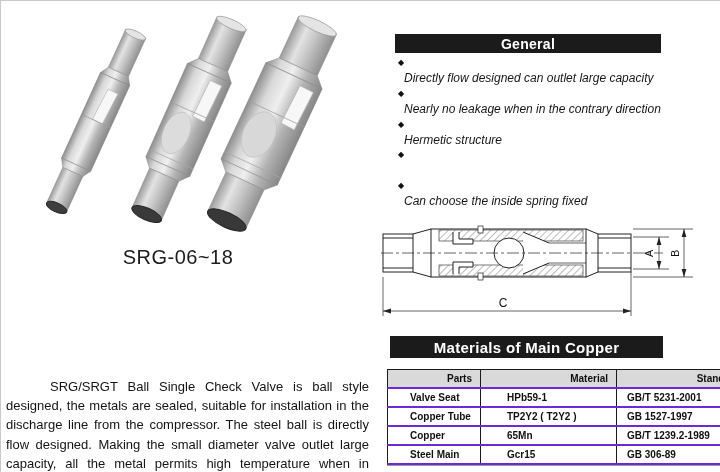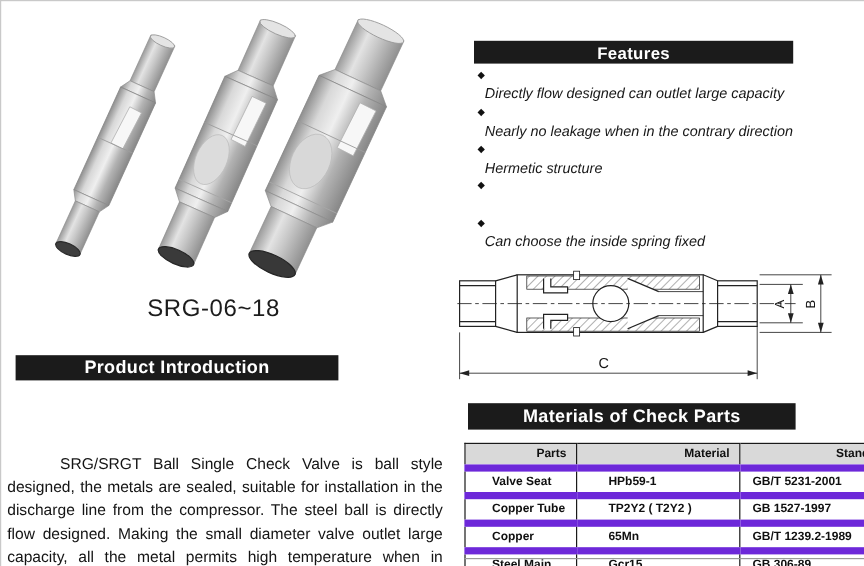--- a/index.html
+++ b/index.html
@@ -28,21 +28,21 @@
   .intro-text{
     left:5px;top:376px;width:363px;font-size:13px;line-height:19.2px;
     text-align:justify;text-indent:44px;color:#141414;margin:0;
   }
   
   .mat-table{
     left:386px;top:368px;width:334px;border-collapse:collapse;table-layout:fixed;
     font-size:10px;color:#101010;
   }
   .mat-table th,.mat-table td{
-    border-top:1px solid #1a1a1a;border-bottom:6px solid #6d28d9;
+    border-top:1px solid #1a1a1a;border-bottom:2px solid #6d28d9;
     height:17px;padding:0 8px 0 0;overflow:hidden;white-space:nowrap;
   }
   .mat-table th{background:#d9d9d9;font-weight:bold;text-align:right;}
   .mat-table td{text-align:left;font-weight:bold;}
   .mat-table .c0{width:84px;border-left:1px solid #1a1a1a;}
   .mat-table .c1{width:127px;border-left:1px solid #1a1a1a;}
   .mat-table .c2{width:123px;border-left:1px solid #1a1a1a;}
   .mat-table td.c0{padding-left:22px;}
   .mat-table td.c1{padding-left:26px;}
   .mat-table td.c2{padding-left:10px;}
@@ -108,21 +108,21 @@
       <rect x="8" y="-46" width="15" height="42" fill="#f7f7f7" stroke="#b0b0b0" stroke-width="0.6" transform="rotate(2)"></rect>
       <ellipse cx="-7" cy="16" rx="16" ry="24" fill="#d8d8d8" stroke="#bdbdbd" stroke-width="0.6"></ellipse>
       <line x1="-31" y1="-10" x2="31" y2="-10" stroke="#9d9d9d" stroke-width="0.7"></line>
       <line x1="-31" y1="46" x2="31" y2="46" stroke="#a6a6a6" stroke-width="0.7"></line>
     </g>
   </svg>
 
   <div class="abs caption">SRG-06~18</div>
 
   <div class="abs bar bar-features">
-    <span>Features</span>
+    <span>General</span>
   </div>
 
   <ul class="abs features-list">
     <li>
       <span class="f-bullet">◆</span>
       <span class="f-text">Directly flow designed can outlet large capacity</span>
     </li>
     <li>
       <span class="f-bullet">◆</span>
       <span class="f-text">Nearly no leakage when in the contrary direction</span>
@@ -198,27 +198,24 @@
       <line x1="250" y1="53" x2="250" y2="97" stroke-width="0.7"></line>
       <line x1="2" y1="92" x2="250" y2="92" stroke-width="0.7"></line>
       <polygon points="2,92 10,89.6 10,94.4" fill="#222" stroke="none"></polygon>
       <polygon points="250,92 242,89.6 242,94.4" fill="#222" stroke="none"></polygon>
     </g>
     <text x="0" y="0" transform="translate(272,38) rotate(-90)" font-size="11" fill="#111">A</text>
     <text x="0" y="0" transform="translate(298,38) rotate(-90)" font-size="11" fill="#111">B</text>
     <text x="122" y="88" font-size="12" fill="#111" text-anchor="middle">C</text>
   </svg>
 
-  <div class="abs bar bar-intro">
-    <span>Product Introduction</span>
-  </div>
   <p class="abs intro-text">SRG/SRGT Ball Single Check Valve is ball style designed, the metals are sealed, suitable for installation in the discharge line from the compressor. The steel ball is directly flow designed. Making the small diameter valve outlet large capacity, all the metal permits high temperature when in installation and working.</p>
 
   <div class="abs bar bar-materials">
-    <span>Materials of Check Parts</span>
+    <span>Materials of Main Copper</span>
   </div>
 
   <table class="abs mat-table">
     <thead>
       <tr>
         <th class="c0">Parts</th>
         <th class="c1">Material</th>
         <th class="c2">Standard</th>
       </tr>
     </thead>

